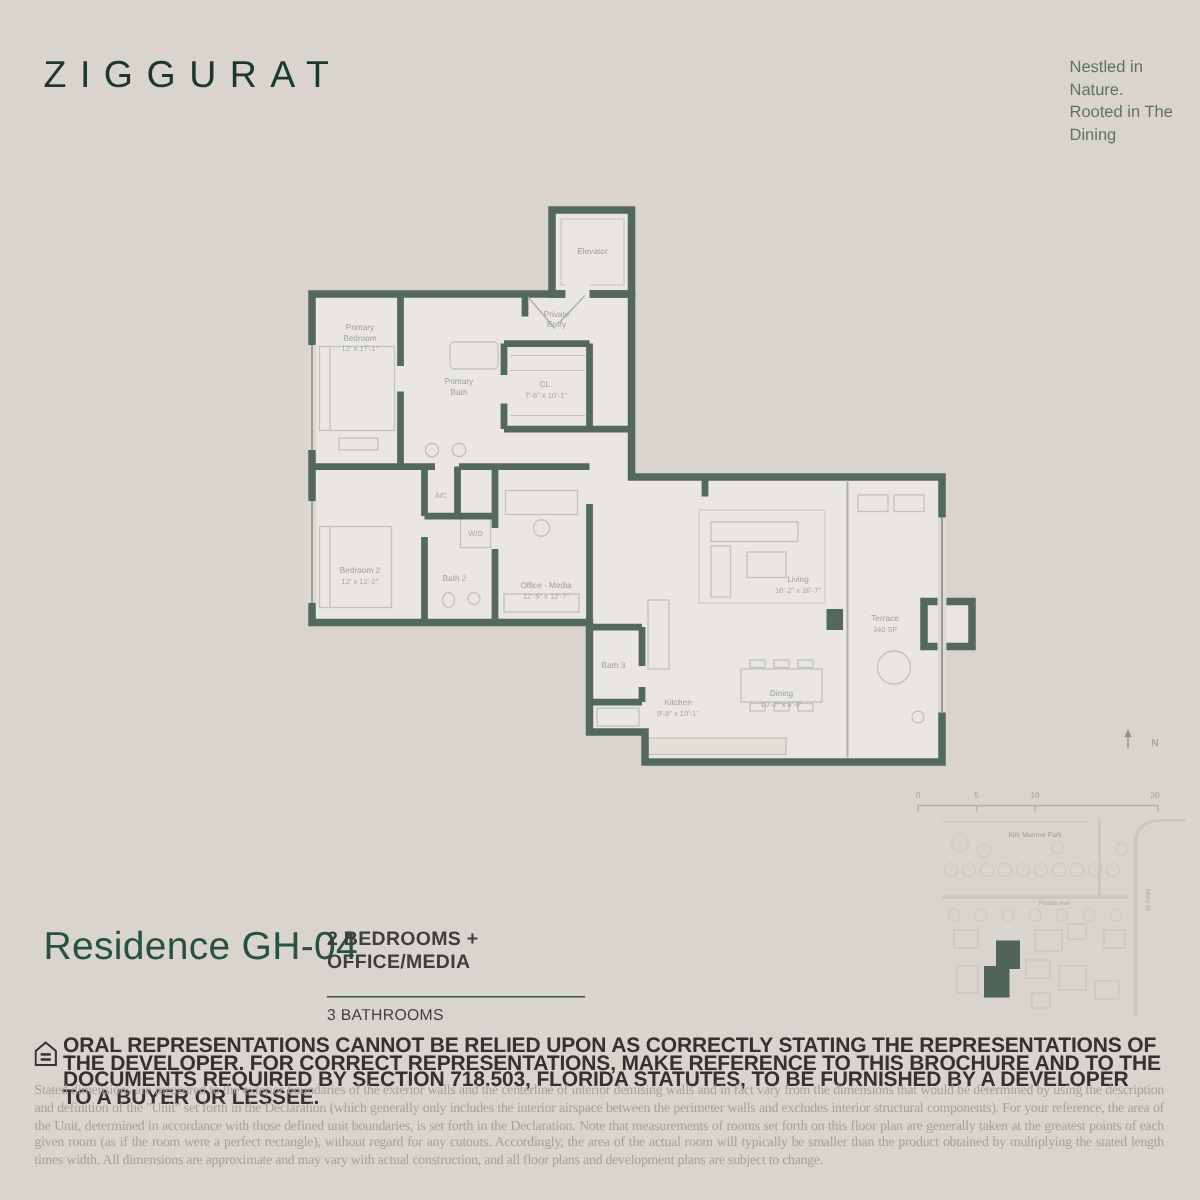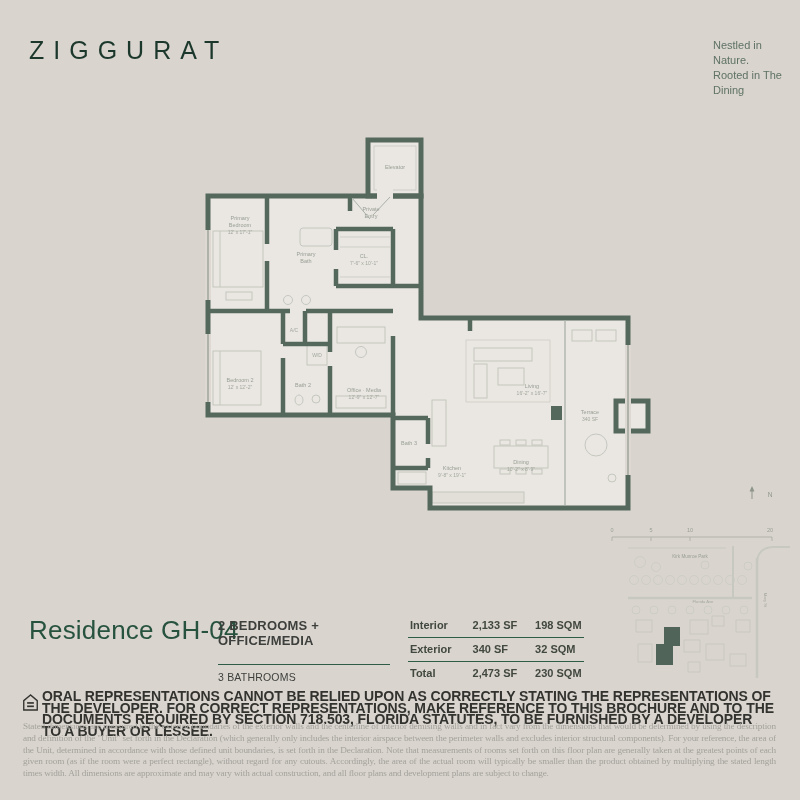--- a/index.html
+++ b/index.html
@@ -245,37 +245,20 @@
     <text class="street-label" x="764" y="600" transform="rotate(90 764,600)">Mary St</text>
   </svg>
 
   <div class="res-title">Residence GH-04</div>
 
   <div class="specs">
     <div class="spec1">2 BEDROOMS + OFFICE/MEDIA</div>
     <div class="spec2">3 BATHROOMS</div>
   </div>
 
-  <div class="area-table">
-    <div class="area-row">
-      <div class="c-label">Interior</div>
-      <div class="c-sf">2,133 SF</div>
-      <div class="c-sqm">198 SQM</div>
-    </div>
-    <div class="area-row">
-      <div class="c-label">Exterior</div>
-      <div class="c-sf">340 SF</div>
-      <div class="c-sqm">32 SQM</div>
-    </div>
-    <div class="area-row">
-      <div class="c-label">Total</div>
-      <div class="c-sf">2,473 SF</div>
-      <div class="c-sqm">230 SQM</div>
-    </div>
-  </div>
 
   <svg class="eh-icon" width="15" height="17" viewBox="0 0 20 22">
     <path d="M10,1 L1,8.5 V21 H19 V8.5 Z" fill="none" stroke="#33332f" stroke-width="1.8"></path>
     <rect x="5.5" y="10.5" width="9" height="2.2" fill="#33332f"></rect>
     <rect x="5.5" y="15" width="9" height="2.2" fill="#33332f"></rect>
   </svg>
 
   <div class="legal-bold">ORAL REPRESENTATIONS CANNOT BE RELIED UPON AS CORRECTLY STATING THE REPRESENTATIONS OF THE DEVELOPER.  FOR CORRECT REPRESENTATIONS, MAKE REFERENCE TO THIS BROCHURE AND TO THE DOCUMENTS REQUIRED BY SECTION 718.503, FLORIDA STATUTES, TO BE FURNISHED BY A DEVELOPER TO A BUYER OR LESSEE.</div>
   <div class="legal-fine">Stated dimensions are measured to the exterior boundaries of the exterior walls and the centerline of interior demising walls and in fact vary from the dimensions that would be determined by using the description and definition of the "Unit" set forth in the Declaration (which generally only includes the interior airspace between the perimeter walls and excludes interior structural components).  For your reference, the area of the Unit, determined in accordance with those defined unit boundaries, is set forth in the Declaration.  Note that measurements of rooms set forth on this floor plan are generally taken at the greatest points of each given room (as if the room were a perfect rectangle), without regard for any cutouts.  Accordingly, the area of the actual room will typically be smaller than the product obtained by multiplying the stated length times width.  All dimensions are approximate and may vary with actual construction, and all floor plans and development plans are subject to change.</div>
 

